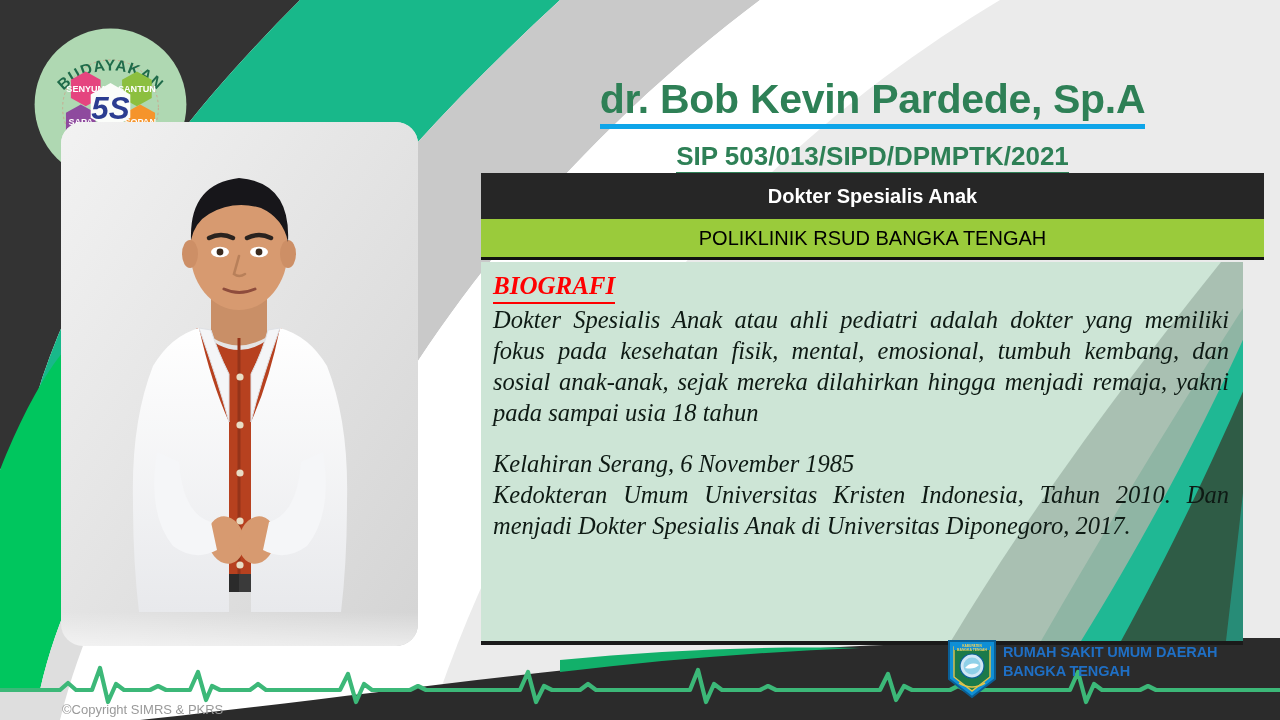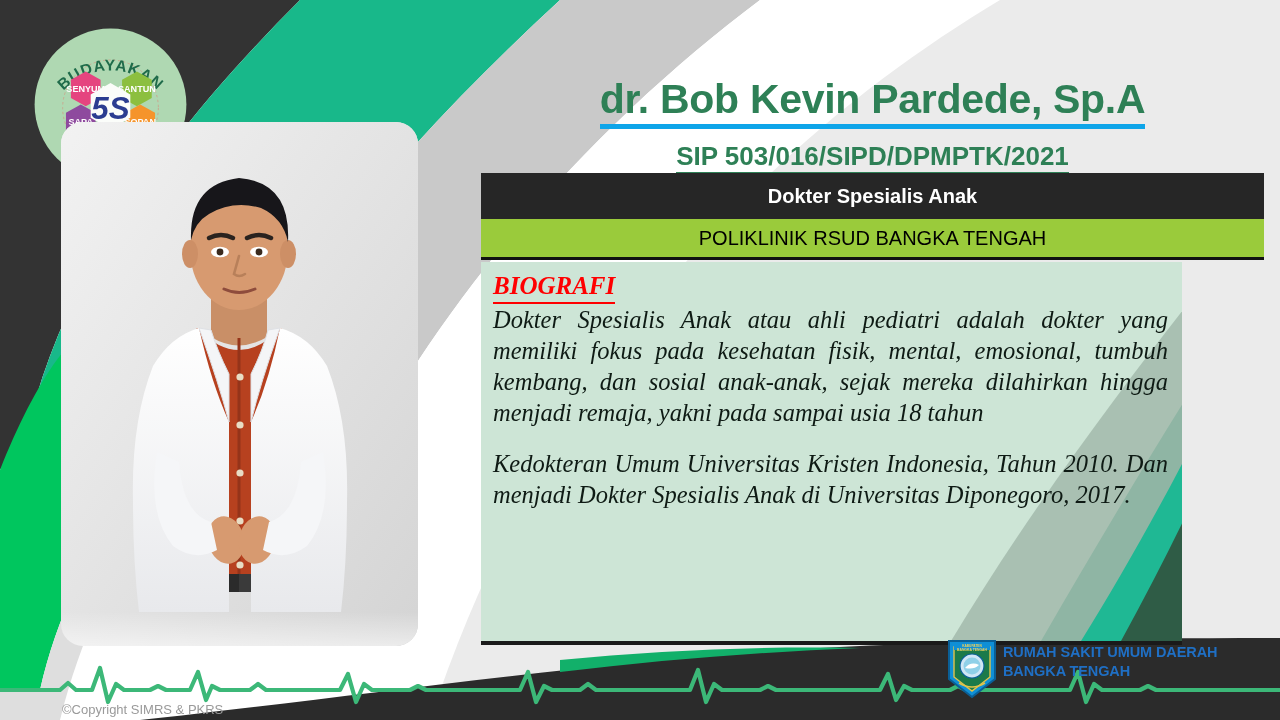--- a/index.html
+++ b/index.html
@@ -48,21 +48,21 @@
     box-shadow:0 2px 0 #bdbdbd;
   }
   .bar-green{
     position:absolute;left:481px;top:219px;width:783px;height:38px;
     background:#9ACB3B;color:#000000;font-size:20px;font-weight:normal;
     display:flex;align-items:center;justify-content:center;
     border-bottom:3px solid #111;
   }
 
   .bio-panel{
-    position:absolute;left:481px;top:262px;width:701px;height:379px;
+    position:absolute;left:481px;top:262px;width:762px;height:379px;
     overflow:hidden;border-bottom:4px solid #1a1a1a;
     background:#cfe6d8;
   }
   .bio-bg{position:absolute;left:0;top:0;width:783px;height:379px;}
   .bio-text{
     position:relative;z-index:2;padding:8px 14px 0 12px;
     font-family:"Liberation Serif",serif;font-style:italic;
     font-size:24.5px;line-height:1.265;color:#0e1a14;
     text-align:justify;
   }
@@ -219,21 +219,21 @@
       <path d="M262,330 Q272,392 246,424 Q224,440 202,428 L208,400 Q236,392 240,340 Z" fill="#f5f6f8"></path>
     </svg>
     <div class="refl"></div>
   </div>
 
   <div class="doc-name">
     <span>dr. Bob Kevin Pardede, Sp.A</span>
   </div>
 
   <div class="sip">
-    <span>SIP 503/016/SIPD/DPMPTK/2021</span>
+    <span>SIP 503/013/SIPD/DPMPTK/2021</span>
   </div>
 
   <div class="bar-dark">
     <span>Dokter Spesialis Anak</span>
   </div>
 
   <div class="bar-green">
     <span>POLIKLINIK RSUD BANGKA TENGAH</span>
   </div>
 
@@ -245,20 +245,21 @@
       <path d="M783,8 L783,379 L600,379 C680,250 745,120 783,30 Z" fill="#1fb894"></path>
       <path d="M783,60 L783,379 L640,379 C700,270 750,160 783,80 Z" fill="#2f5c46"></path>
       <path d="M783,0 L783,379 L745,379 C760,250 775,120 783,20 Z" fill="#21b5a0" opacity="0.55"></path>
     </svg>
     <div class="bio-text">
       <div>
         <span class="bio-head">BIOGRAFI</span>
       </div>
       <p class="bio-p">Dokter Spesialis Anak atau ahli pediatri adalah dokter yang memiliki fokus pada kesehatan fisik, mental, emosional, tumbuh kembang, dan sosial anak-anak, sejak mereka dilahirkan hingga menjadi remaja, yakni pada sampai usia 18 tahun</p>
       <div class="bio-gap"></div>
+      <p class="bio-p bio-block2">Kelahiran Serang, 6 November 1985</p>
       <p class="bio-p">Kedokteran Umum Universitas Kristen Indonesia, Tahun 2010. Dan menjadi Dokter Spesialis Anak di Universitas Diponegoro, 2017.</p>
     </div>
   </div>
 
   <svg class="hospital-logo" viewBox="0 0 50 60" xmlns="http://www.w3.org/2000/svg">
     <path d="M2,2 L48,2 L48,40 L25,58 L2,40 Z" fill="#0f8fd6" stroke="#0a5f96" stroke-width="2"></path>
     <path d="M7,8 L43,8 L43,38 L25,52 L7,38 Z" fill="#1b7a4a" stroke="#e0c34a" stroke-width="1.4"></path>
     <rect x="7" y="4" width="36" height="7" fill="#0f8fd6"></rect>
     <text x="25" y="8" font-family="Liberation Sans, sans-serif" font-size="3.2" font-weight="bold" fill="#f2d35a" text-anchor="middle">KABUPATEN</text>
     <text x="25" y="11.5" font-family="Liberation Sans, sans-serif" font-size="3.4" font-weight="bold" fill="#f2d35a" text-anchor="middle">BANGKA TENGAH</text>

